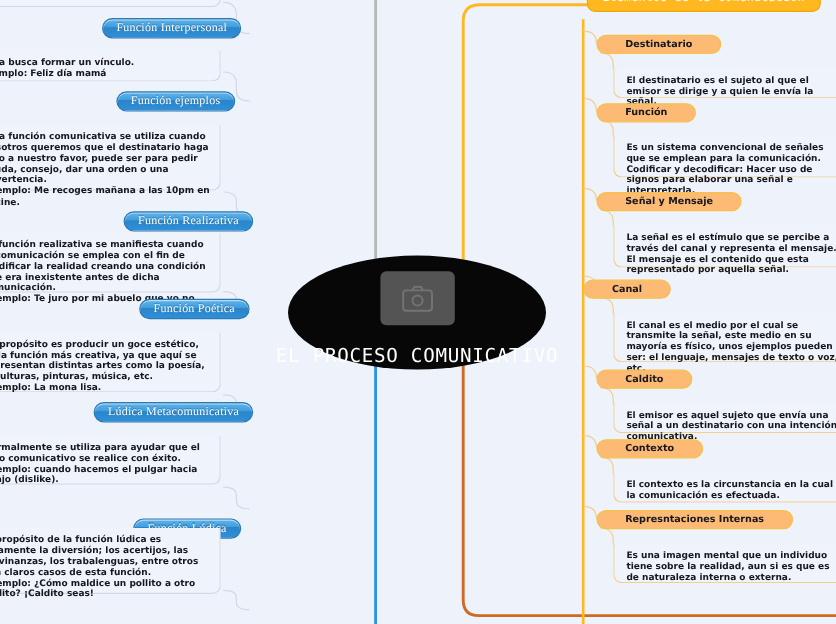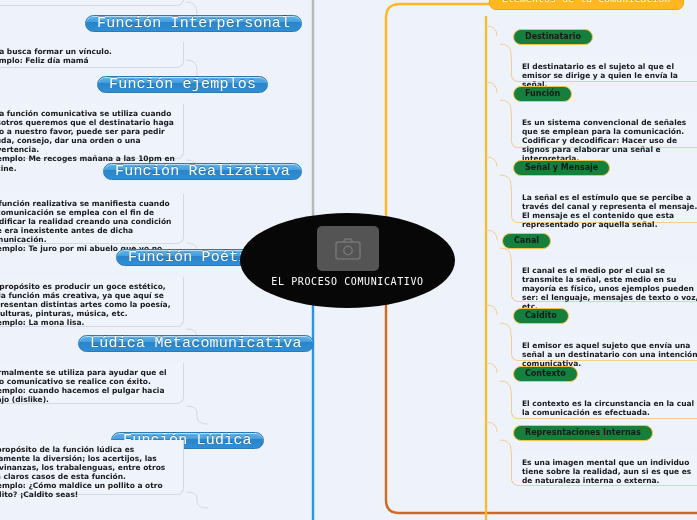--- a/index.html
+++ b/index.html
@@ -21,33 +21,33 @@
     display:flex;flex-direction:column;align-items:center;justify-content:flex-start;
   }
   .center-img{
     width:62px;height:45px;margin-top:13px;
     background:#545454;border-radius:5px;
     display:flex;align-items:center;justify-content:center;
   }
   .center-img svg{opacity:.30;}
   .center-label{
     color:#ffffff;font-family:"DejaVu Sans Mono","Liberation Mono",monospace;
-    font-size:10px;letter-spacing:.6px;margin-top:5px;white-space:nowrap;
+    font-size:16px;letter-spacing:.6px;margin-top:16px;white-space:nowrap;
   }
 
   
   .left-col{position:absolute;left:-14px;top:0;width:210px;z-index:4;}
   .pill-blue{
     position:absolute;height:15px;line-height:15px;
     padding:0 11px;border-radius:9px;
     background:linear-gradient(to bottom,#63b2e8 0%,#3f9ede 42%,#2b84c9 43%,#2f8fd6 100%);
     border:1px solid #2a7ab4;
     box-shadow:inset 0 1px 0 rgba(255,255,255,.55);
-    color:#fff;font-family:Liberation Mono, monospace;
-    font-size:15px;letter-spacing:.2px;white-space:nowrap;
+    color:#fff;font-family:Liberation Serif, serif;
+    font-size:10px;letter-spacing:.2px;white-space:nowrap;
     text-shadow:0 -1px 0 rgba(0,0,0,.28);
   }
   .card-left{
     position:absolute;left:-14px;
     background:#eff3fc;border:1px solid #d2d8e6;
     border-left:none;border-top:none;
     border-radius:0 0 7px 0;
     padding:5px 8px 6px 14px;
     box-sizing:border-box;
   }
@@ -65,23 +65,23 @@
   .pill-title{
     position:absolute;left:11px;top:-12px;height:20px;line-height:20px;
     padding:0 12px;border-radius:7px;
     background:#ffb81f;border:1px solid #f0a800;
     color:#ffffff;font-family:"DejaVu Sans Mono","Liberation Mono",monospace;
     font-size:9.5px;letter-spacing:.3px;white-space:nowrap;
     text-shadow:0 -1px 0 rgba(0,0,0,.18);
   }
   .pill-white{
     position:absolute;height:14px;line-height:14px;
-    padding:0 11px;border-radius:9px;
-    background:#15803d;border:1px solid #f5c14a;
-    color:#16181c;font-size:8px;font-weight:bold;white-space:nowrap;margin-left:16px;
+    padding:0 23px;border-radius:9px;
+    background:#fdba74;border:1px solid #f5c14a;
+    color:#16181c;font-size:8px;font-weight:bold;white-space:nowrap;
   }
   .card-right{
     position:absolute;
     background:#eff3fc;border:1px solid #f3cf8c;
     border-right:none;border-top:none;
     border-radius:0 0 0 7px;
     padding:5px 8px 6px 10px;
     box-sizing:border-box;
   }
   .card-right p{
@@ -141,21 +141,21 @@
     <div class="pill-blue" style="left:99px;top:15px;">Función Interpersonal</div>
     <div class="card-left" style="left:-14px;top:42px;width:212px;height:26px;">
       <p>Esta busca formar un vínculo.<br>Ejemplo: Feliz día mamá</p>
     </div>
 
     <div class="pill-blue" style="left:111px;top:76px;">Función ejemplos</div>
     <div class="card-left" style="left:-14px;top:104px;width:212px;height:55px;">
       <p>Esta función comunicativa se utiliza cuando nosotros queremos que el destinatario haga algo a nuestro favor, puede ser para pedir ayuda, consejo, dar una orden o una advertencia.<br>-Ejemplo: Me recoges mañana a las 10pm en el cine.</p>
     </div>
 
-    <div class="pill-blue" style="left:117px;top:163px;">Función Realizativa</div>
+    <div class="pill-blue" style="left:117px;top:176px;">Función Realizativa</div>
     <div class="card-left" style="left:-14px;top:194px;width:212px;height:50px;">
       <p>La función realizativa se manifiesta cuando la comunicación se emplea con el fin de modificar la realidad creando una condición que era inexistente antes de dicha comunicación.<br>-Ejemplo: Te juro por mi abuelo que yo no fui.</p>
     </div>
 
     <div class="pill-blue" style="left:130px;top:249px;">Función Poética</div>
     <div class="card-left" style="left:-14px;top:277px;width:212px;height:50px;">
       <p>Su propósito es producir un goce estético, es la función más creativa, ya que aquí se representan distintas artes como la poesía, esculturas, pinturas, música, etc.<br>-Ejemplo: La mona lisa.</p>
     </div>
 
     <div class="pill-blue" style="left:92px;top:335px;">Lúdica Metacomunicativa</div>

